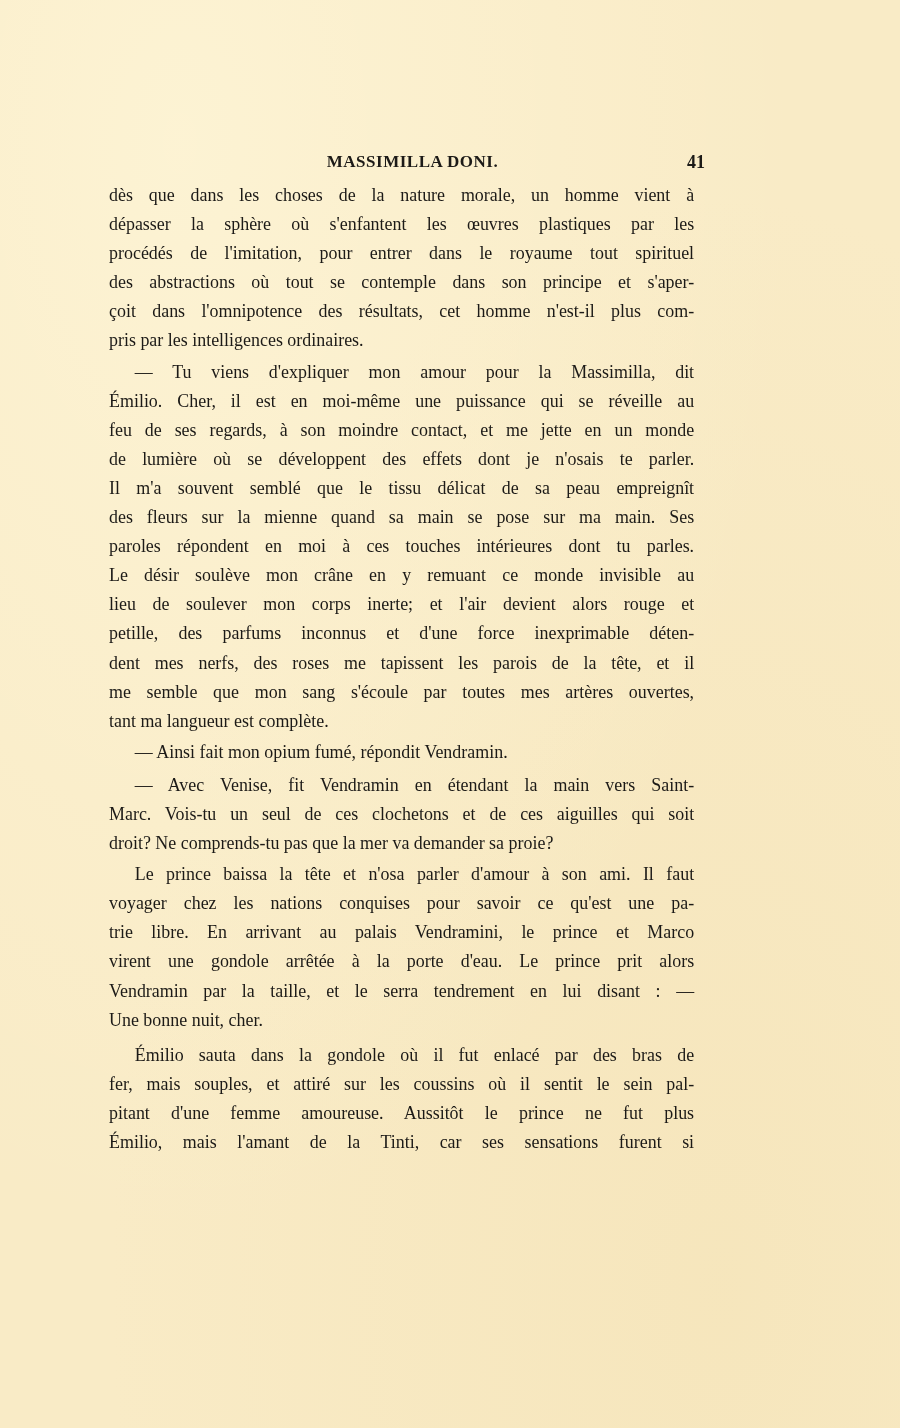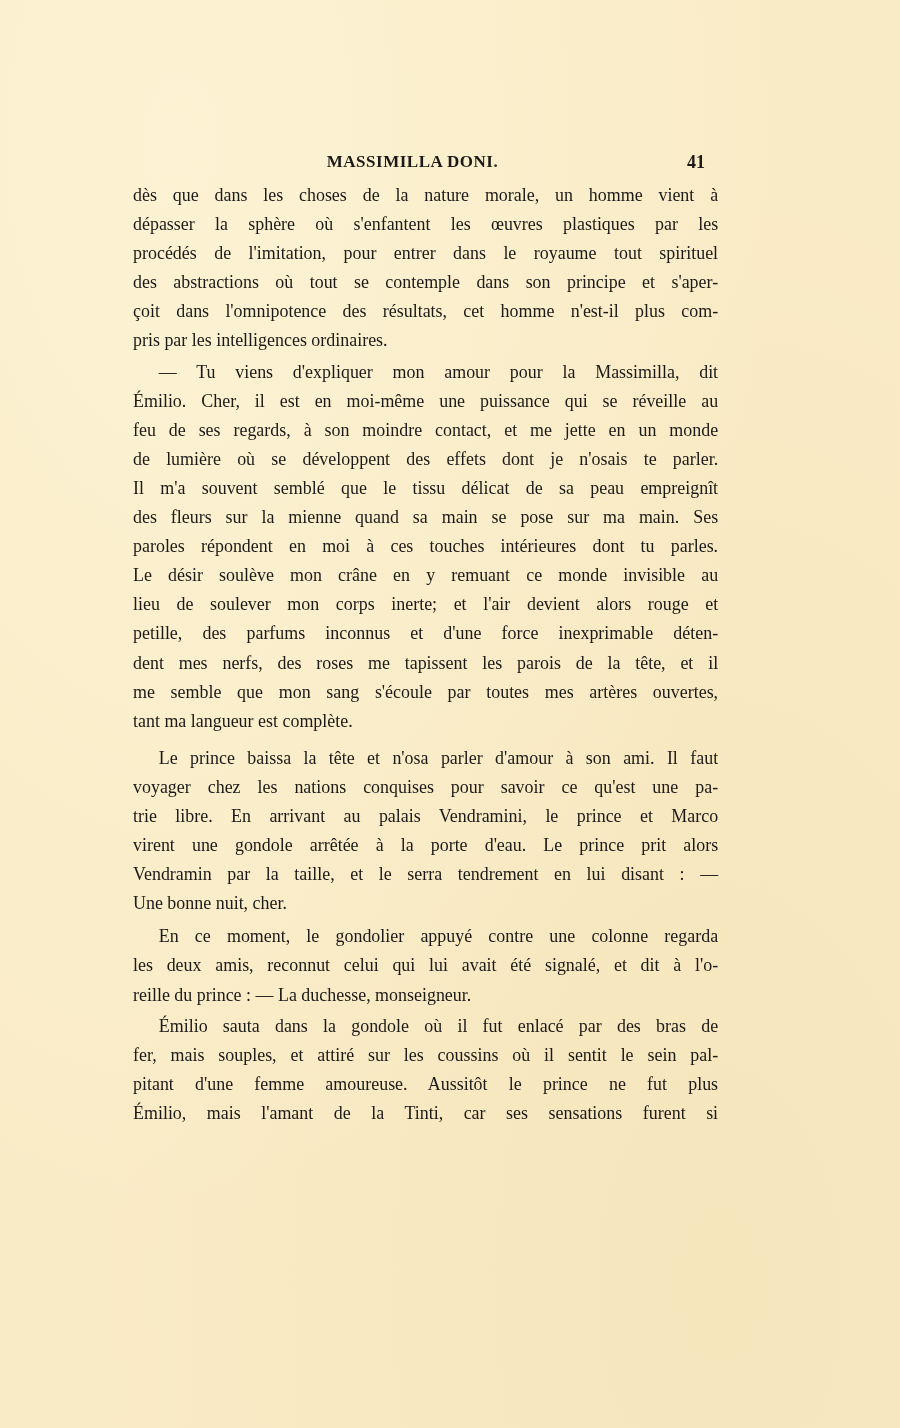--- a/index.html
+++ b/index.html
@@ -47,21 +47,21 @@
       position: absolute;
       right: 0;
       top: 0;
       font-family: "Liberation Serif", serif;
       font-weight: bold;
       font-size: 18px;
       line-height: 24px;
     }
     .text-block {
       position: absolute;
-      left: 133px;
+      left: 109px;
       top: 180px;
       width: 585px;
     }
     .line {
       display: block;
       height: 29.1px;
       line-height: 29.1px;
       font-family: "Liberation Serif", serif;
       font-size: 19.5px;
       white-space: nowrap;
@@ -110,38 +110,41 @@
         <span class="line">des fleurs sur la mienne quand sa main se pose sur ma main. Ses</span>
         <span class="line">paroles répondent en moi à ces touches intérieures dont tu parles.</span>
         <span class="line">Le désir soulève mon crâne en y remuant ce monde invisible au</span>
         <span class="line">lieu de soulever mon corps inerte; et l'air devient alors rouge et</span>
         <span class="line">petille, des parfums inconnus et d'une force inexprimable déten-</span>
         <span class="line">dent mes nerfs, des roses me tapissent les parois de la tête, et il</span>
         <span class="line">me semble que mon sang s'écoule par toutes mes artères ouvertes,</span>
         <span class="line last">tant ma langueur est complète.</span>
       </div>
       <div class="para-gap"></div>
+      <div>
+        <span class="line indent last">— Ainsi fait mon opium fumé, répondit Vendramin.</span>
+      </div>
       <div class="para-gap"></div>
       <div class="para-gap"></div>
+      <div>
+        <span class="line indent">— Avec Venise, fit Vendramin en étendant la main vers Saint-</span>
+        <span class="line">Marc. Vois-tu un seul de ces clochetons et de ces aiguilles qui soit</span>
+        <span class="line last">droit? Ne comprends-tu pas que la mer va demander sa proie?</span>
+      </div>
       <div class="para-gap"></div>
       <div>
         <span class="line indent">Le prince baissa la tête et n'osa parler d'amour à son ami. Il faut</span>
         <span class="line">voyager chez les nations conquises pour savoir ce qu'est une pa-</span>
         <span class="line">trie libre. En arrivant au palais Vendramini, le prince et Marco</span>
         <span class="line">virent une gondole arrêtée à la porte d'eau. Le prince prit alors</span>
         <span class="line">Vendramin par la taille, et le serra tendrement en lui disant : —</span>
         <span class="line last">Une bonne nuit, cher.</span>
       </div>
       <div class="para-gap"></div>
       <div class="para-gap"></div>
-      <div>
-        <span class="line indent">En ce moment, le gondolier appuyé contre une colonne regarda</span>
-        <span class="line">les deux amis, reconnut celui qui lui avait été signalé, et dit à l'o-</span>
-        <span class="line last">reille du prince : — La duchesse, monseigneur.</span>
-      </div>
       <div class="para-gap"></div>
       <div>
         <span class="line indent">Émilio sauta dans la gondole où il fut enlacé par des bras de</span>
         <span class="line">fer, mais souples, et attiré sur les coussins où il sentit le sein pal-</span>
         <span class="line">pitant d'une femme amoureuse. Aussitôt le prince ne fut plus</span>
         <span class="line">Émilio, mais l'amant de la Tinti, car ses sensations furent si</span>
       </div>
     </div>
 </div>
 

